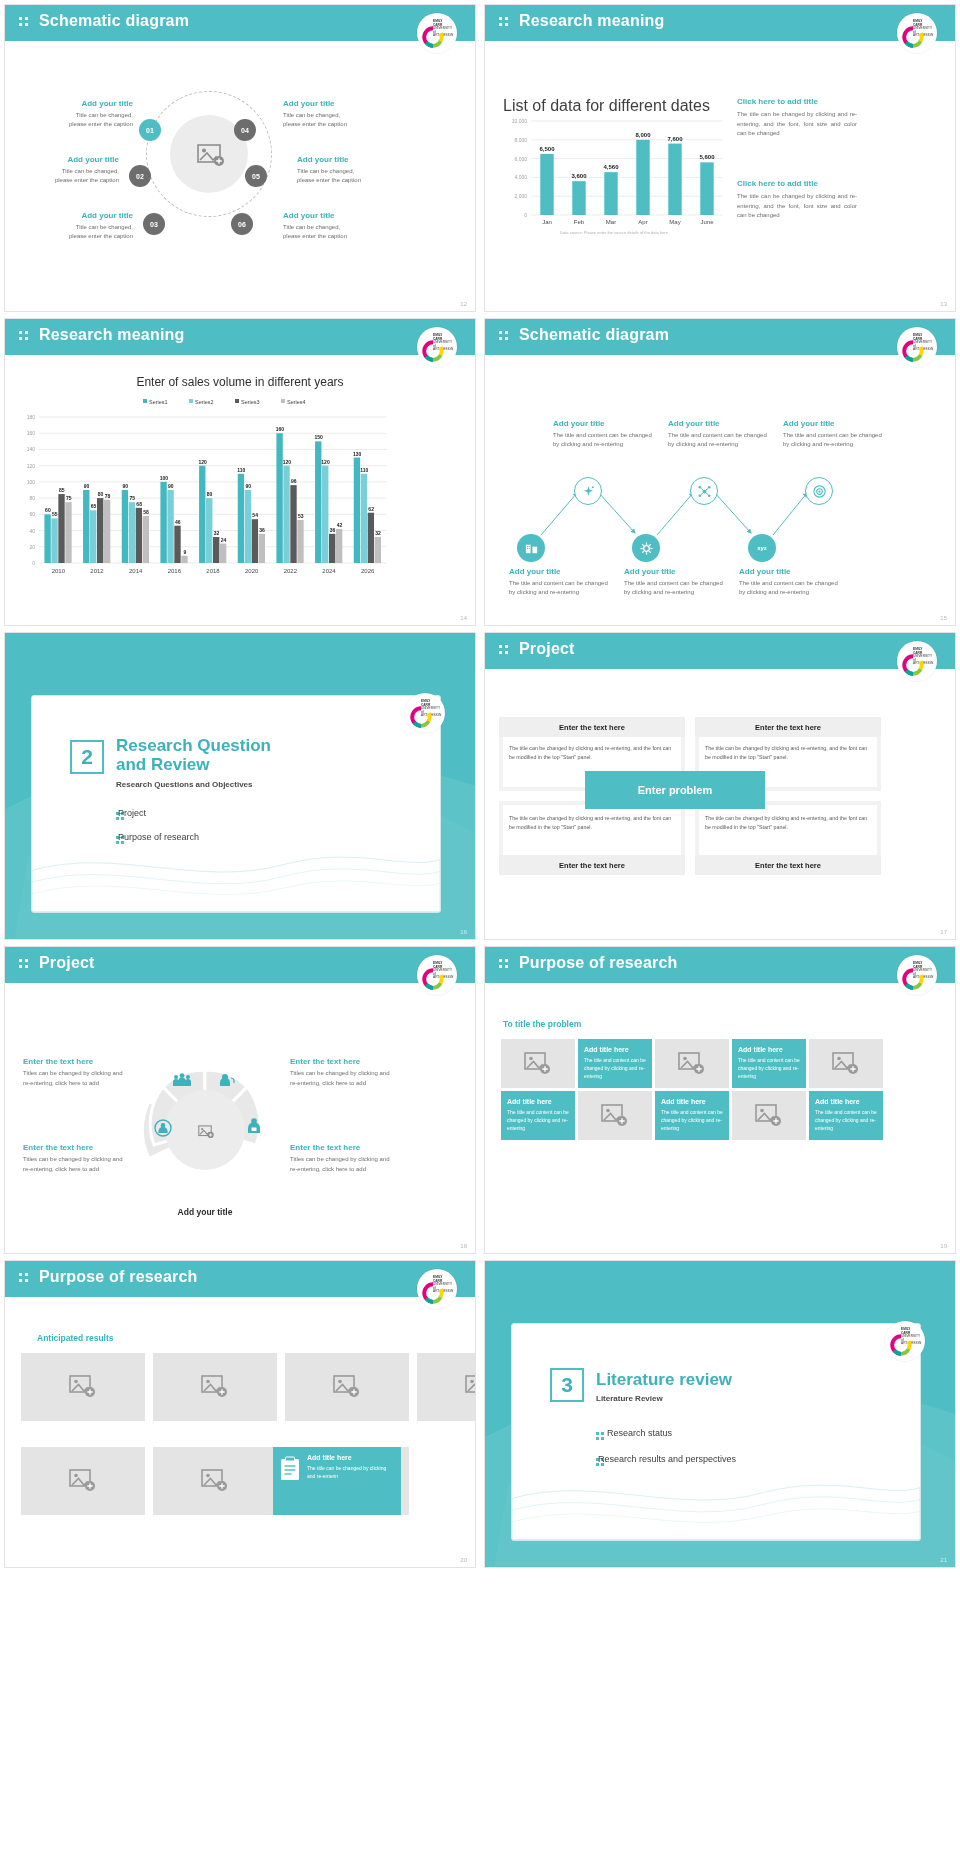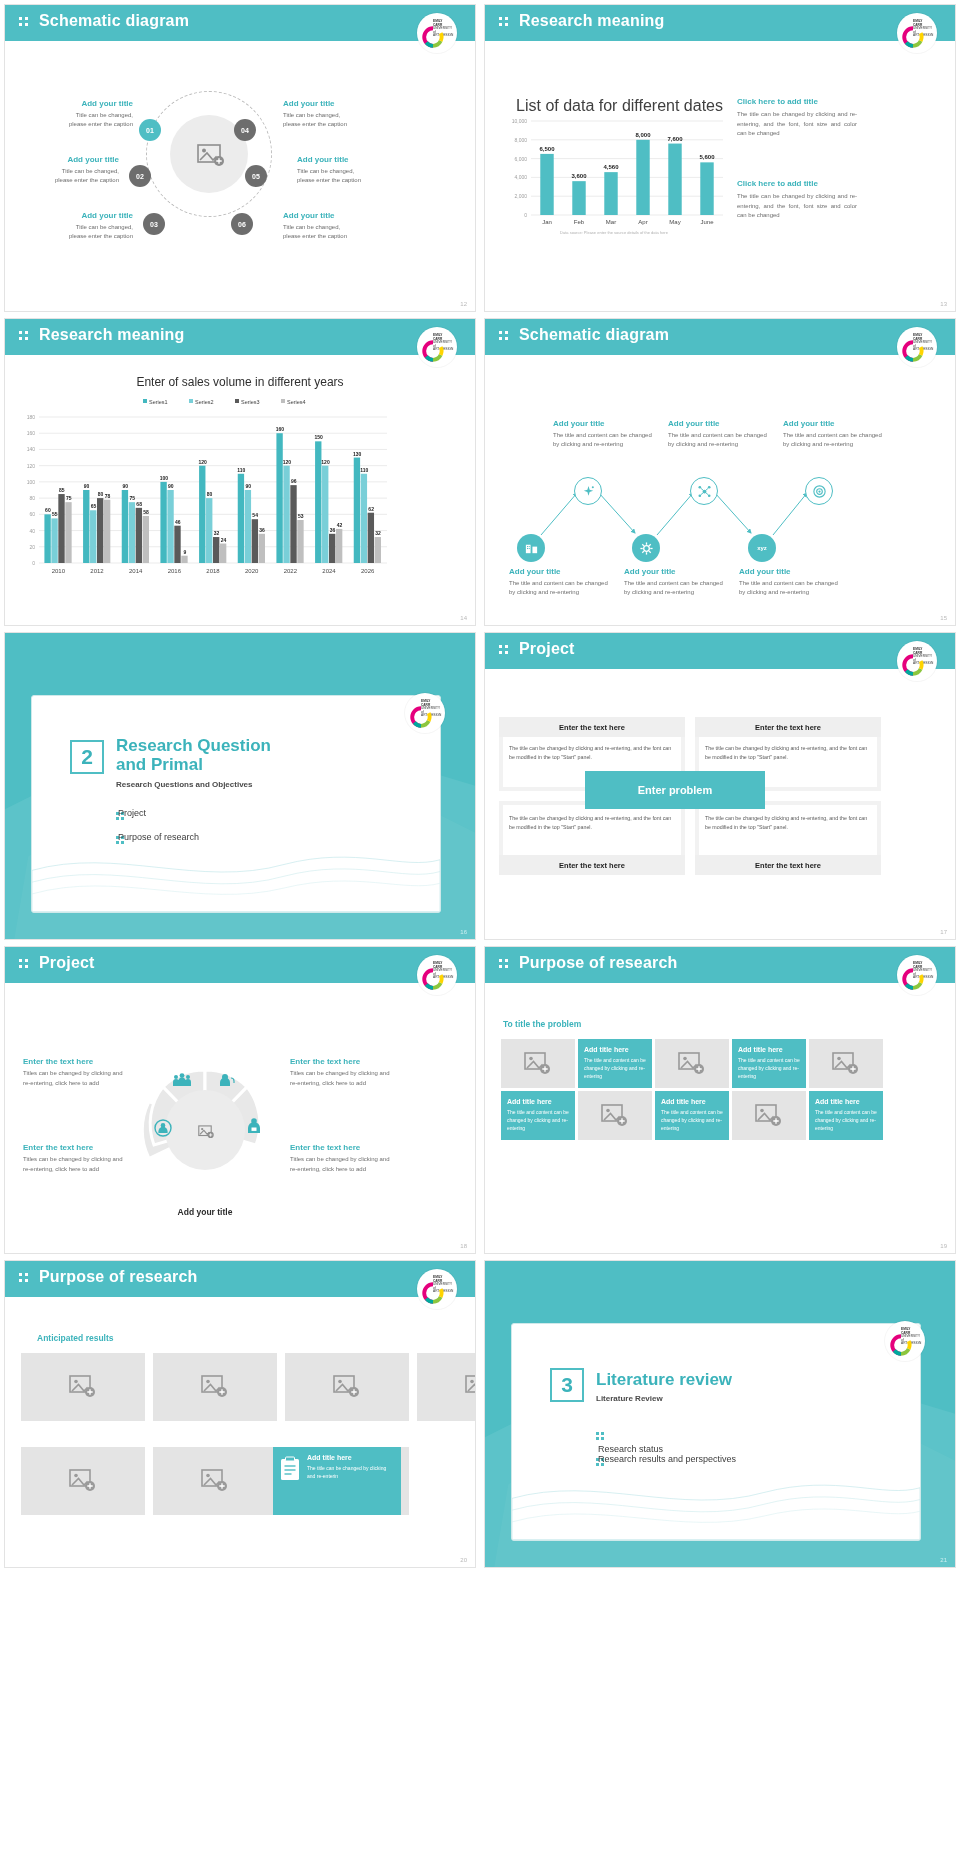--- a/index.html
+++ b/index.html
@@ -258,21 +258,21 @@
         <div style="font-weight:normal">of ART+DESIGN</div>
       </div>
       <svg class="ring" viewBox="0 0 40 40">
         <path d="M20 4 A16 16 0 0 0 20 36" fill="none" stroke="#e5007d" stroke-width="7"></path>
         <path d="M20 36 A16 16 0 0 0 34 27" fill="none" stroke="#8cc63e" stroke-width="7"></path>
         <path d="M34 27 A16 16 0 0 0 34 13" fill="none" stroke="#ffd400" stroke-width="7"></path>
         <path d="M20 36 A16 16 0 0 1 8 30" fill="none" stroke="#00a99d" stroke-width="7"></path>
       </svg>
     </div>
 
-    <div style="position:absolute; left:18px; top:92px; width:220px; text-align:right;">List of data for different dates</div>
+    <div style="position:absolute; left:18px; top:92px; width:220px; text-align:left;">List of data for different dates</div>
 
     <svg id="chart13" width="230" height="130" viewBox="0 0 230 130" style="position:absolute; left:14px; top:104px;">
         <line x1="32" y1="106" x2="224" y2="106" class="gridline"></line>
         <text x="28" y="108" text-anchor="end" class="tick-lbl">0</text>
         <line x1="32" y1="87.2" x2="224" y2="87.2" class="gridline"></line>
         <text x="28" y="89.2" text-anchor="end" class="tick-lbl">2,000</text>
         <line x1="32" y1="68.4" x2="224" y2="68.4" class="gridline"></line>
         <text x="28" y="70.4" text-anchor="end" class="tick-lbl">4,000</text>
         <line x1="32" y1="49.6" x2="224" y2="49.6" class="gridline"></line>
         <text x="28" y="51.6" text-anchor="end" class="tick-lbl">6,000</text>
@@ -585,21 +585,21 @@
       </svg>
       <div class="card">
         <svg viewBox="0 0 340 220" preserveAspectRatio="none" style="position:absolute;left:0;bottom:0;width:100%;height:60%">
           <path d="M0 150 C70 110 140 180 210 140 C270 108 310 150 340 132 L340 220 L0 220 Z" fill="none" stroke="#bfe6e9" stroke-width=".7"></path>
           <path d="M0 170 C70 130 140 200 210 160 C270 128 310 170 340 152" fill="none" stroke="#cfecee" stroke-width=".7"></path>
           <path d="M0 190 C70 150 140 215 210 180 C270 150 310 188 340 172" fill="none" stroke="#dcf1f2" stroke-width=".7"></path>
         </svg>
         <div class="num">2</div>
         <div class="big">
           <span>Research Question</span><br>
-          <span>and Primal</span>
+          <span>and Review</span>
         </div>
         <div class="sub" style="top:84px;">Research Questions and Objectives</div>
         <span class="bdots" style="left:84px; top:116px;">
             <i></i>
             <i></i>
             <i></i>
             <i></i>
           </span>
         <div class="li" style="top:112px;">Project</div>
         <span class="bdots" style="left:84px; top:140px;">
@@ -997,21 +997,21 @@
         <div class="big" style="top:46px">
           <span>Literature review</span>
         </div>
         <div class="sub" style="top:70px;">Literature Review</div>
         <span class="bdots" style="left:84px; top:108px;">
             <i></i>
             <i></i>
             <i></i>
             <i></i>
           </span>
-        <div class="li" style="top:120px;">Research status</div>
+        <div class="li" style="top:104px;margin-left:9px;">Research status</div>
         <span class="bdots" style="left:84px; top:134px;">
             <i></i>
             <i></i>
             <i></i>
             <i></i>
           </span>
         <div class="li" style="top:130px;">Research results and perspectives</div>
       </div>
       <div class="logo" style="right:30px; top:60px;">
         <div class="txt" style="left:16px;top:7px;">

